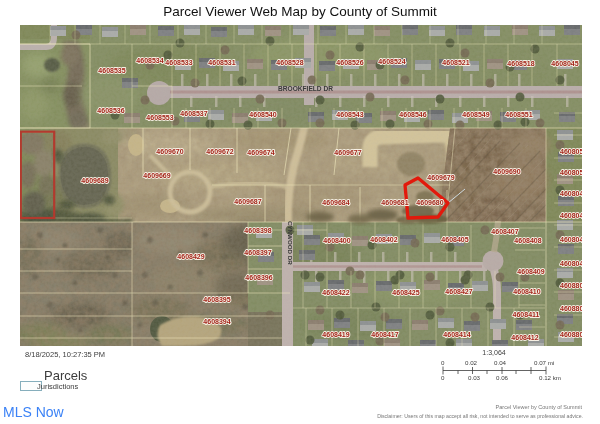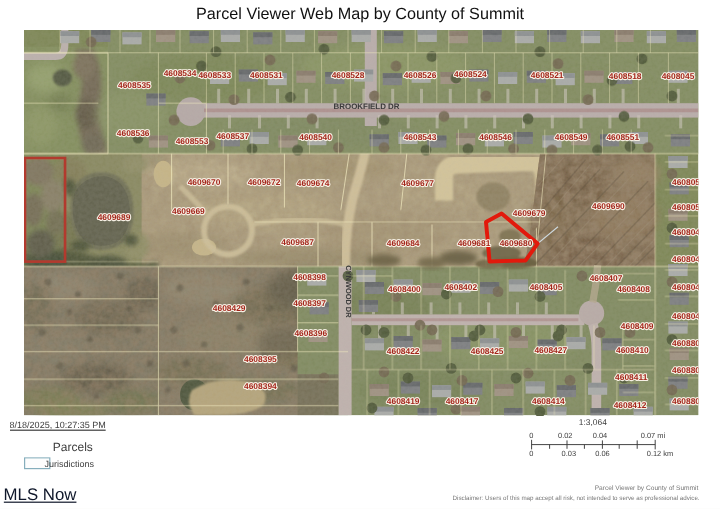--- a/index.html
+++ b/index.html
@@ -775,21 +775,21 @@
   </g>
 
   <g font-family="Liberation Sans,sans-serif" font-size="6.6" font-weight="bold" fill="#3b3b3b">
     <text x="258" y="66">BROOKFIELD DR</text>
     <text x="268" y="196" transform="rotate(90 268 196)" font-size="6.2">CYNWOOD DR</text>
 
   </g>
   </svg>
   </div>
 
-  <div class="abs" style="left:8px;top:350px;font-size:7.5px;color:#3c3c3c;text-decoration:underline;">8/18/2025, 10:27:35 PM</div>
+  <div class="abs" style="left:25px;top:350px;font-size:7.5px;color:#3c3c3c;">8/18/2025, 10:27:35 PM</div>
 
   <div class="abs" style="left:434px;top:349px;width:120px;text-align:center;font-size:7px;color:#3c3c3c;">1:3,064</div>
 
   <div class="abs" style="left:436px;top:358px;width:130px;height:24px;">
     <svg width="130" height="24" viewBox="0 0 130 24">
       <g font-size="6.2" fill="#3c3c3c" font-family="Liberation Sans,sans-serif">
         <text x="5" y="7">0</text>
           <text x="29" y="7">0.02</text>
           <text x="58" y="7">0.04</text>
           <text x="98" y="7">0.07 mi</text>
@@ -805,24 +805,24 @@
         <line x1="36.5" y1="9" x2="36.5" y2="16"></line>
         <line x1="51" y1="12.5" x2="51" y2="16"></line>
         <line x1="66" y1="9" x2="66" y2="16"></line>
         <line x1="80" y1="12.5" x2="80" y2="16"></line>
         <line x1="95" y1="9" x2="95" y2="16"></line>
         <line x1="110" y1="8.5" x2="110" y2="16.5"></line>
       </g>
     </svg>
   </div>
 
-  <div class="abs" style="left:44px;top:368px;font-size:10px;color:#3c3c3c;">Parcels</div>
+  <div class="abs" style="left:44px;top:368px;font-size:13px;color:#3c3c3c;">Parcels</div>
 
   <div class="abs" style="left:20px;top:381px;width:20px;height:8px;border:1px solid #86aebc;background:#fdfdfd;"></div>
 
   <div class="abs" style="left:37px;top:382px;font-size:7.5px;color:#3c3c3c;">Jurisdictions</div>
 
-  <div class="abs" style="left:3px;top:404px;font-size:14px;color:#0f172a;text-decoration:underline;">MLS Now</div>
+  <div class="abs" style="left:3px;top:404px;font-size:14px;color:#3b82f6;">MLS Now</div>
 
   <div class="abs" style="left:0;top:404px;width:582px;text-align:right;font-size:5.5px;color:#777;">Parcel Viewer by County of Summit</div>
 
   <div class="abs" style="left:0;top:413px;width:583px;text-align:right;font-size:5.2px;color:#777;">Disclaimer: Users of this map accept all risk, not intended to serve as professional advice.</div>
 </div>
 
 </body></html>

